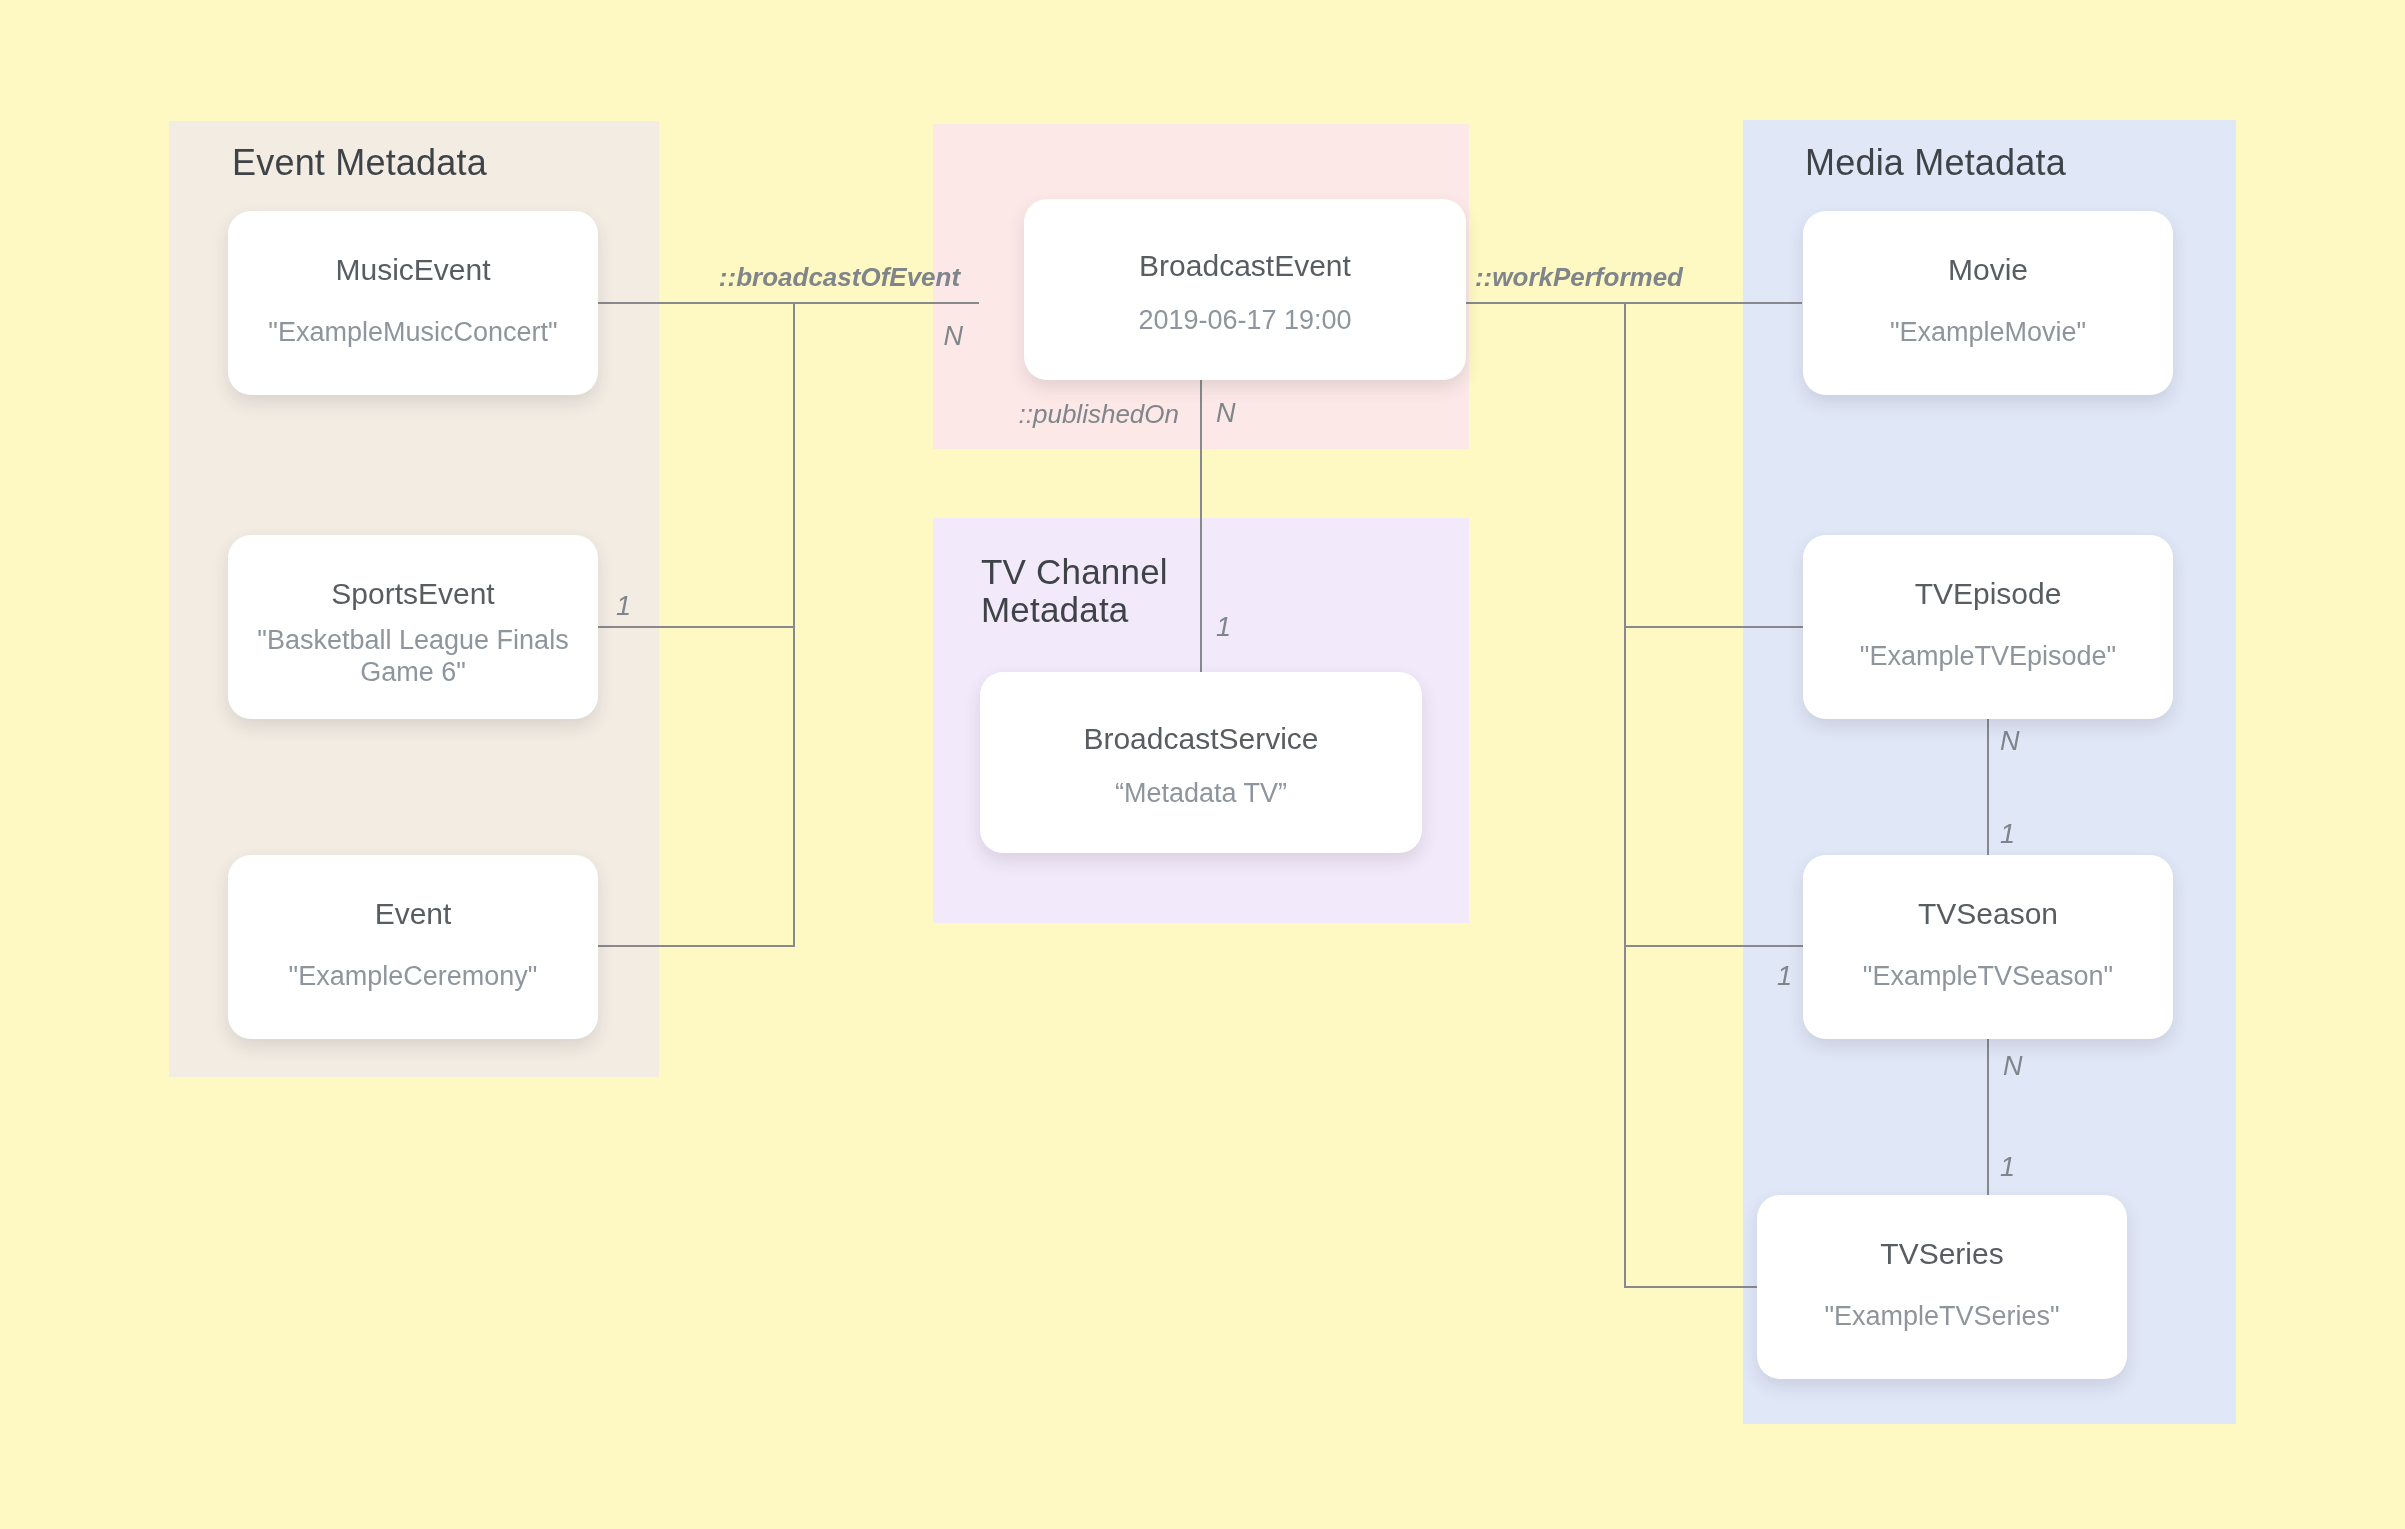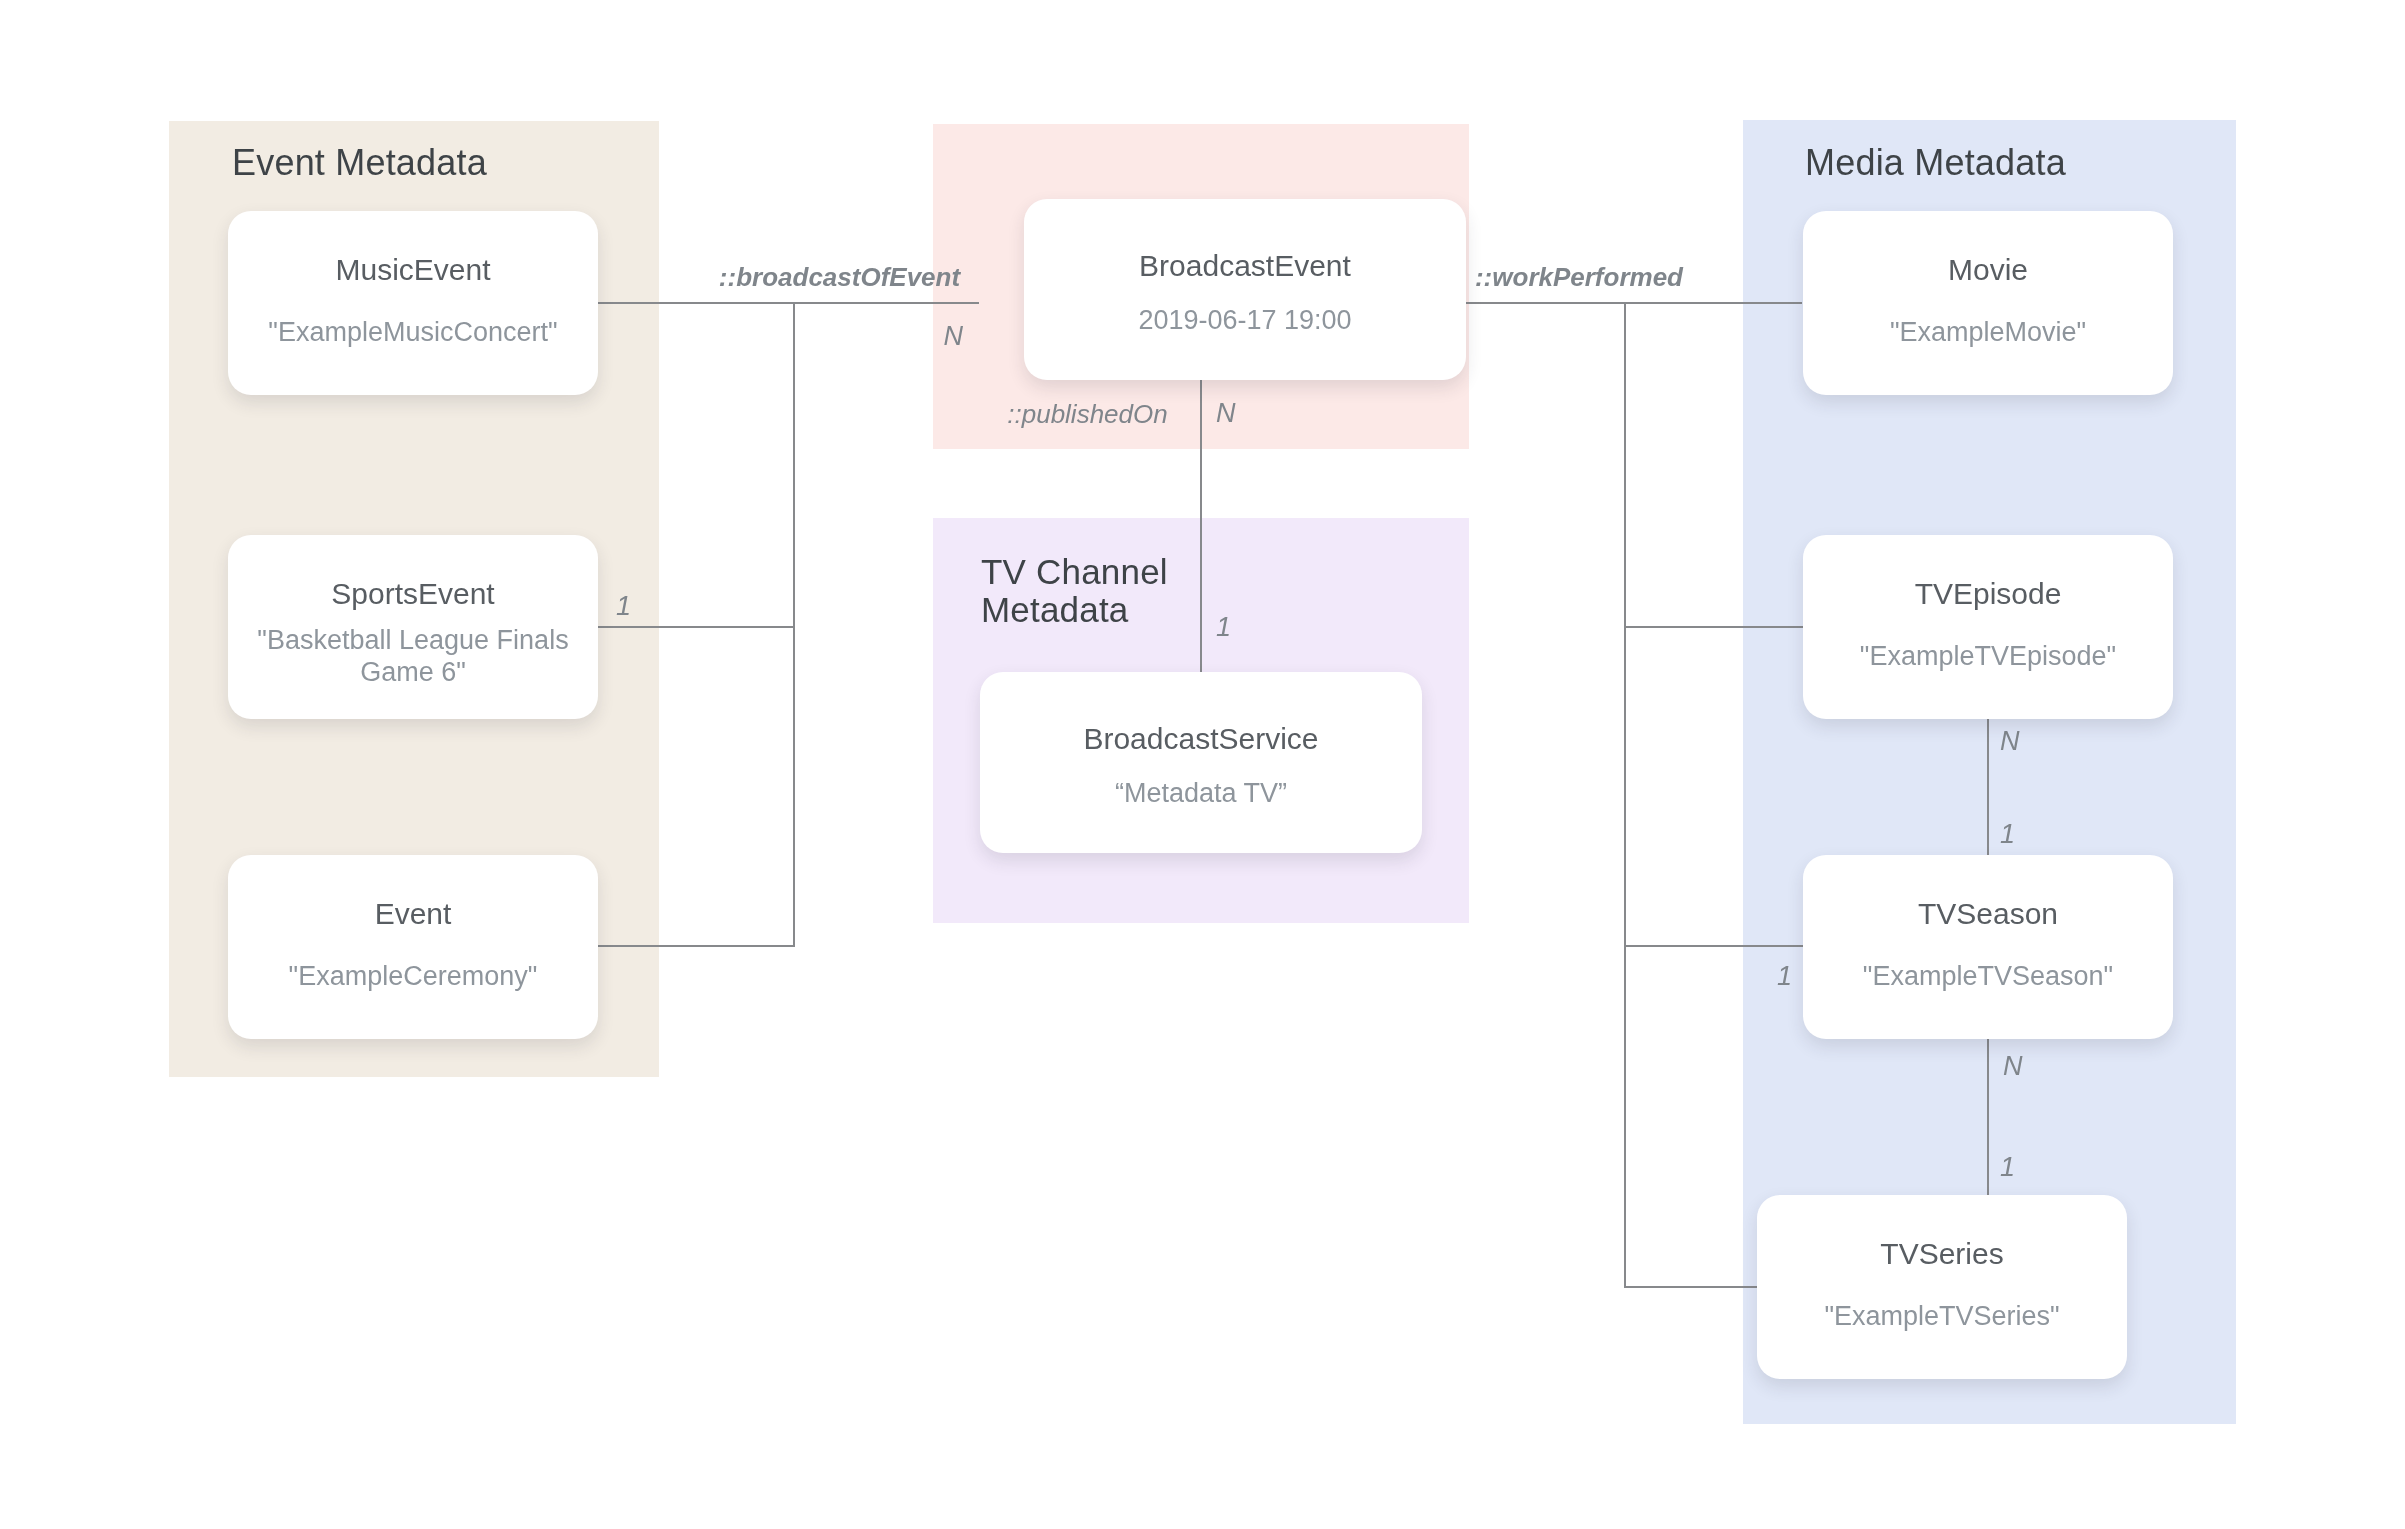--- a/index.html
+++ b/index.html
@@ -4,21 +4,21 @@
 <style>
   html, body {
     margin: 0;
     padding: 0;
     background: #000000;
   }
   #canvas {
     position: relative;
     width: 2405px;
     height: 1529px;
-    background: #ffffff;
+    background: #fef9c3;
     overflow: hidden;
     font-family: "Liberation Sans", sans-serif;
   }
   .panel {
     position: absolute;
   }
   .panel-event     { left: 169px;  top: 121px; width: 490px; height: 956px; background: #F2ECE3; }
   .panel-broadcast { left: 933px;  top: 124px; width: 536px; height: 325px;  background: #FCE9E7; }
   .panel-tvchannel { left: 933px;  top: 518px; width: 536px; height: 405px;  background: #F2E9FA; }
   .panel-media     { left: 1743px; top: 120px; width: 493px; height: 1304px; background: #E0E7F7; }
@@ -100,21 +100,21 @@
   .rel-label {
     position: absolute;
     font-size: 26px;
     font-style: italic;
     color: #7F858B;
     white-space: nowrap;
   }
   .rel-label.bold { font-weight: 700; padding-left: 36px; }
   .l-broadcastofevent { left: 660px;  top: 262px; width: 287px; text-align: center; }
   .l-workperformed    { left: 1360px; top: 262px; width: 287px; text-align: right; }
-  .l-publishedon      { left: 976px; top: 399px; width: 223px; text-align: center; }
+  .l-publishedon      { left: 956px; top: 399px; width: 223px; text-align: right; }
 
   .card-label {
     position: absolute;
     font-size: 27px;
     font-style: italic;
     color: #7F858B;
     width: 48px;
   }
   .c-be-left   { left: 915px;  top: 321px;  text-align: right; }  
   .c-be-right  { left: 1431px; top: 323px;  text-align: left; }   

